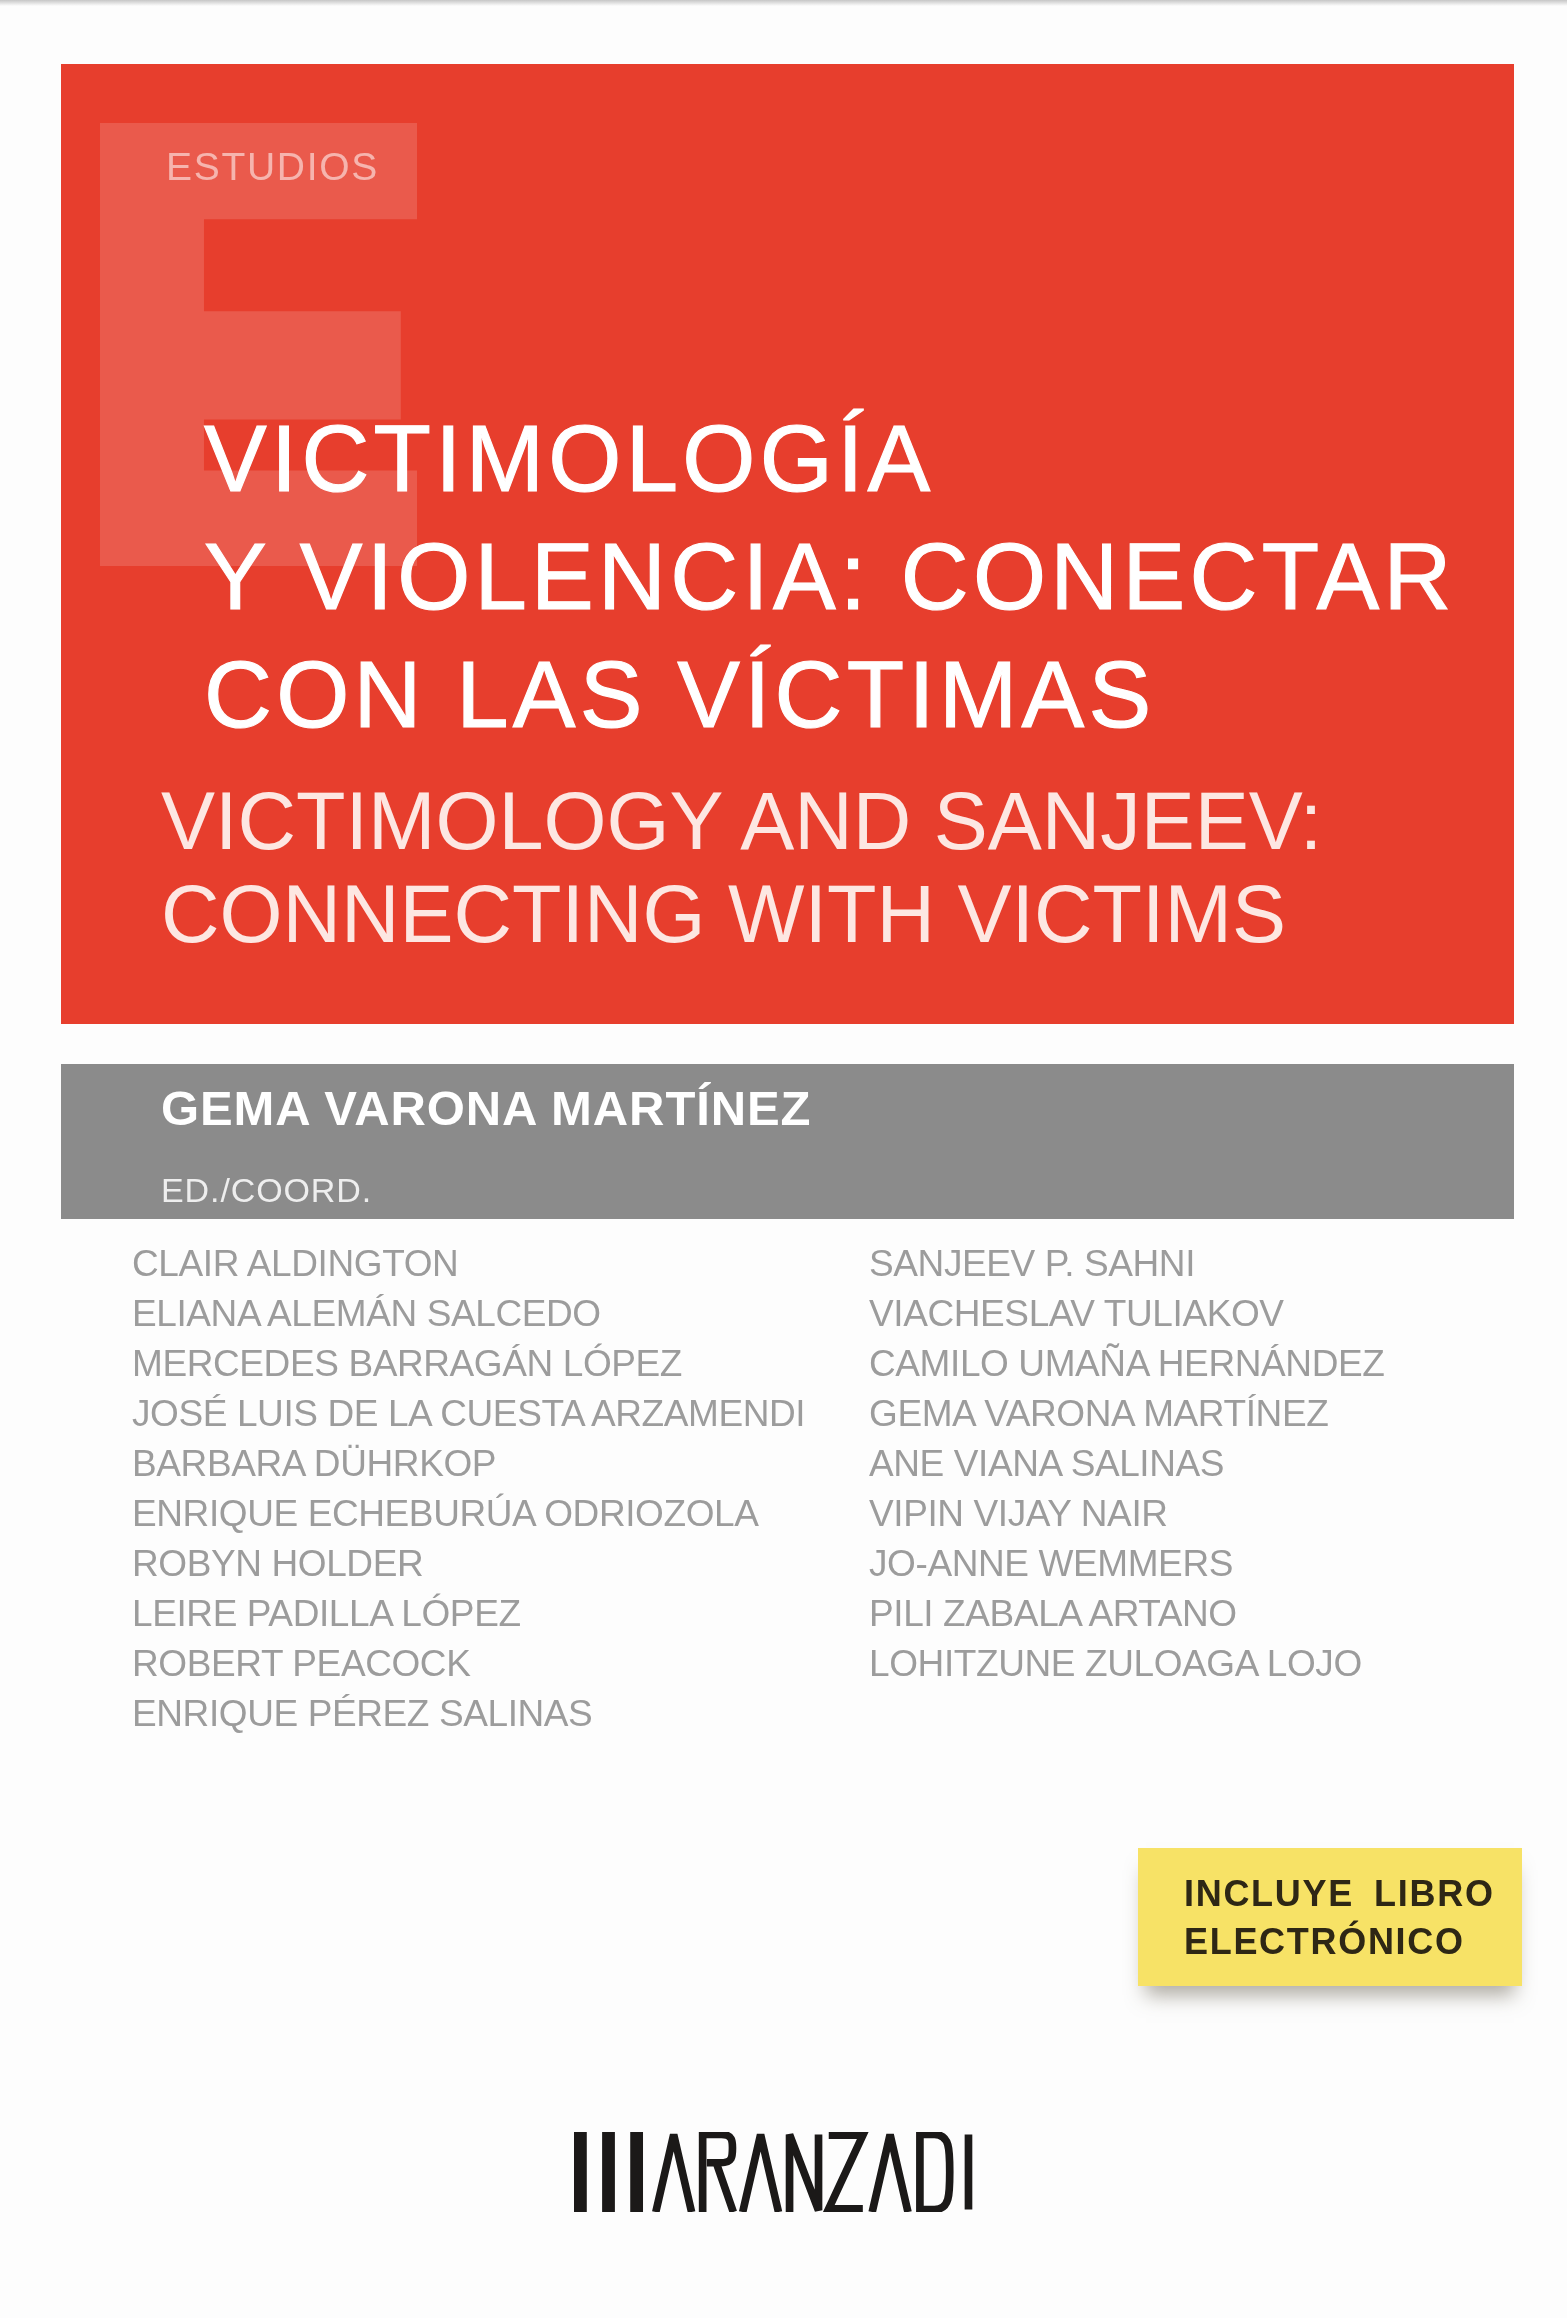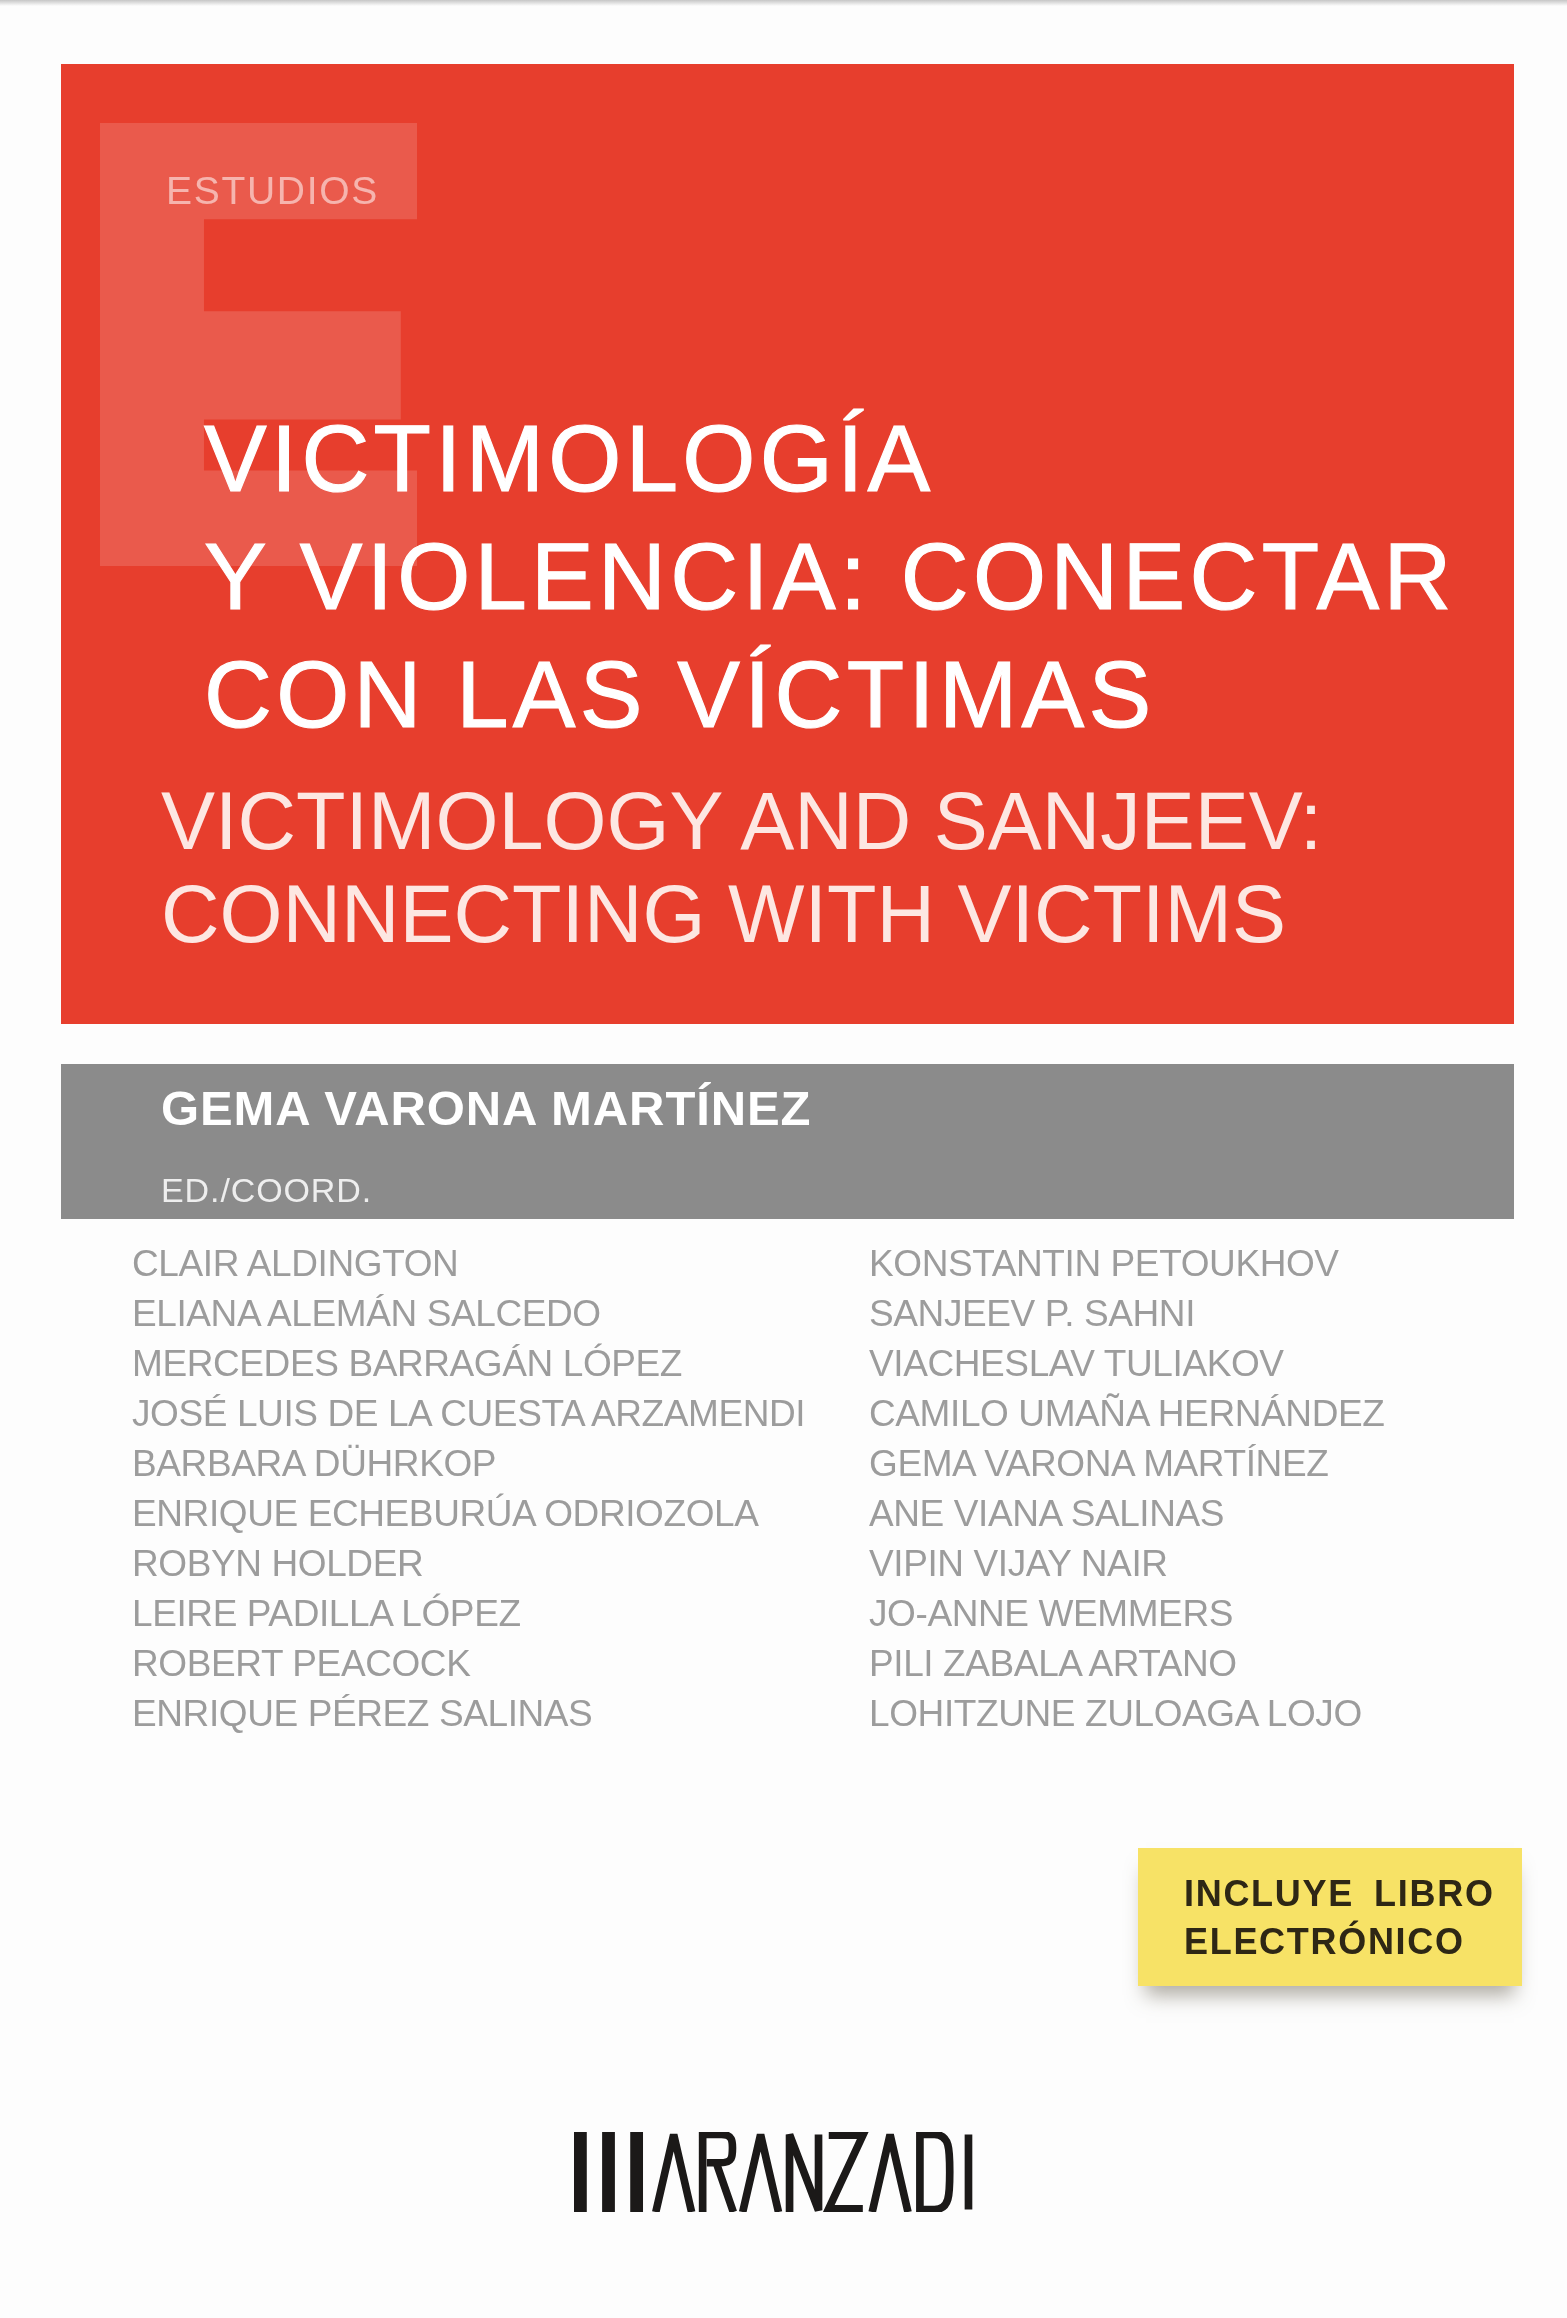--- a/index.html
+++ b/index.html
@@ -19,21 +19,20 @@
   .red-panel{
     position:absolute;left:61px;top:64px;width:1453px;height:960px;
     background:var(--red,#e73e2d);
   }
   .e-glyph{position:absolute;left:39px;top:59px;width:317px;height:443px;}
   .estudios-label{
     position:absolute;left:105px;top:83px;
     font-size:39px;font-weight:400;letter-spacing:1.7px;
     color:rgba(255,255,255,0.55);
     line-height:1;
-    margin-top:24px;
   }
   .book-title{
     position:absolute;left:100px;top:336px;width:1328px;
     color:#ffffff;
     font-size:94px;line-height:118px;font-weight:400;
     letter-spacing:4.3px;
     margin-left:43px;
     -webkit-text-stroke:1.1px #ffffff;
   }
   .book-subtitle{
@@ -124,21 +123,20 @@
     <span class="contributor-name">JOSÉ LUIS DE LA CUESTA ARZAMENDI</span>
     <span class="contributor-name">BARBARA DÜHRKOP</span>
     <span class="contributor-name">ENRIQUE ECHEBURÚA ODRIOZOLA</span>
     <span class="contributor-name">ROBYN HOLDER</span>
     <span class="contributor-name">LEIRE PADILLA LÓPEZ</span>
     <span class="contributor-name">ROBERT PEACOCK</span>
     <span class="contributor-name">ENRIQUE PÉREZ SALINAS</span>
   </div>
 
   <div class="contributors right">
-    <span class="contributor-name">KONSTANTIN PETOUKHOV</span>
     <span class="contributor-name">SANJEEV P. SAHNI</span>
     <span class="contributor-name">VIACHESLAV TULIAKOV</span>
     <span class="contributor-name">CAMILO UMAÑA HERNÁNDEZ</span>
     <span class="contributor-name">GEMA VARONA MARTÍNEZ</span>
     <span class="contributor-name">ANE VIANA SALINAS</span>
     <span class="contributor-name">VIPIN VIJAY NAIR</span>
     <span class="contributor-name">JO-ANNE WEMMERS</span>
     <span class="contributor-name">PILI ZABALA ARTANO</span>
     <span class="contributor-name">LOHITZUNE ZULOAGA LOJO</span>
   </div>

